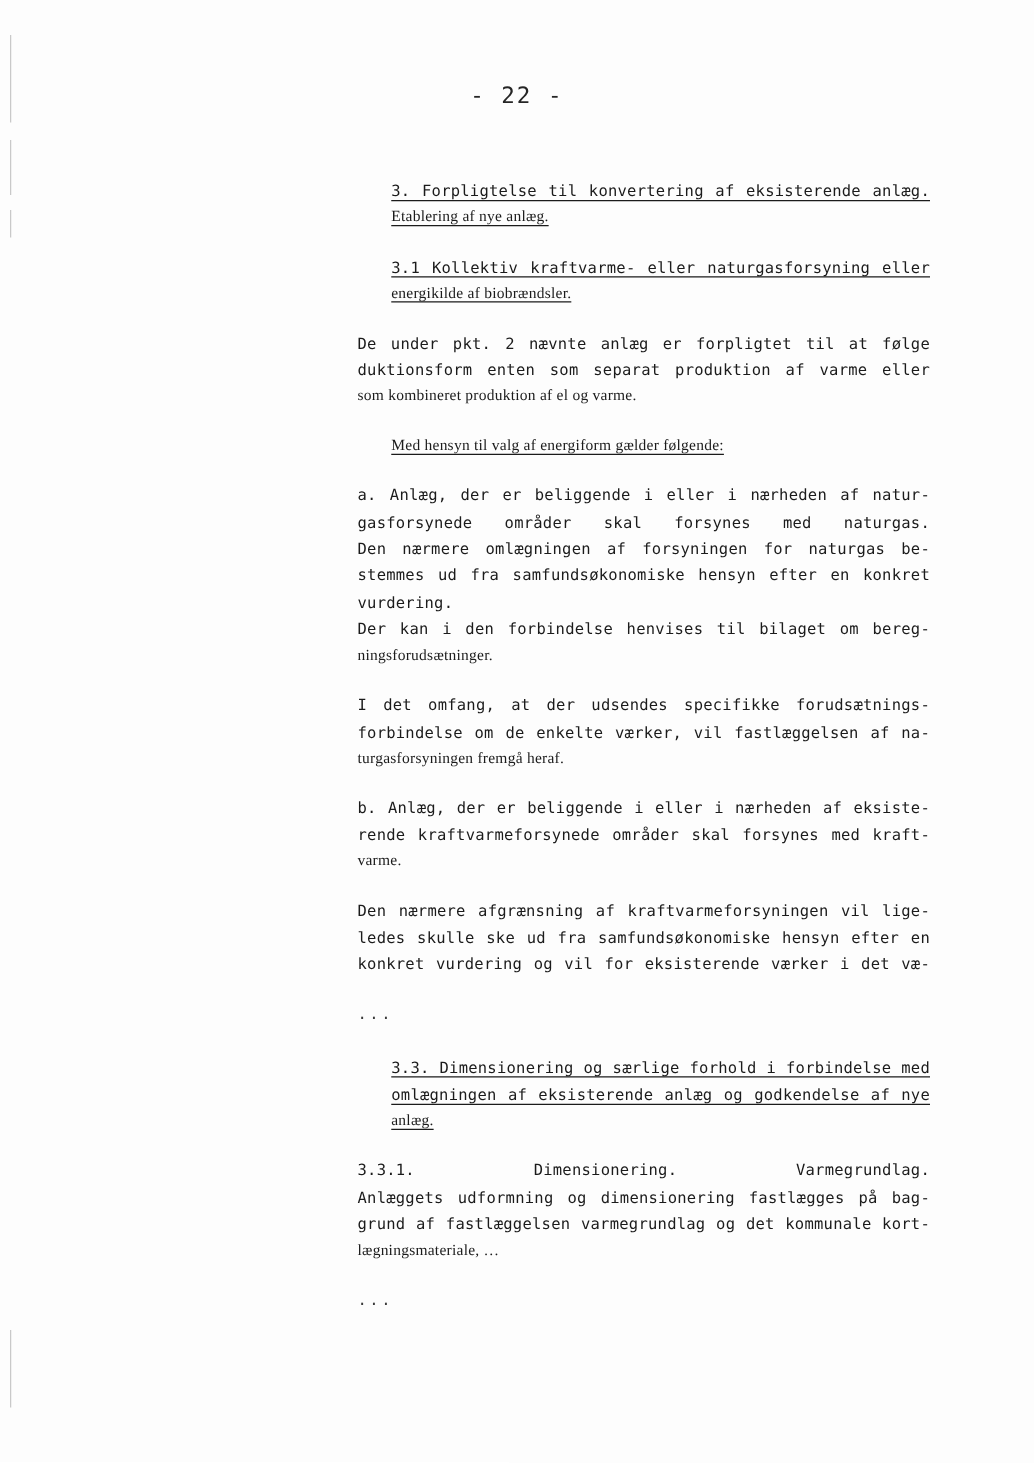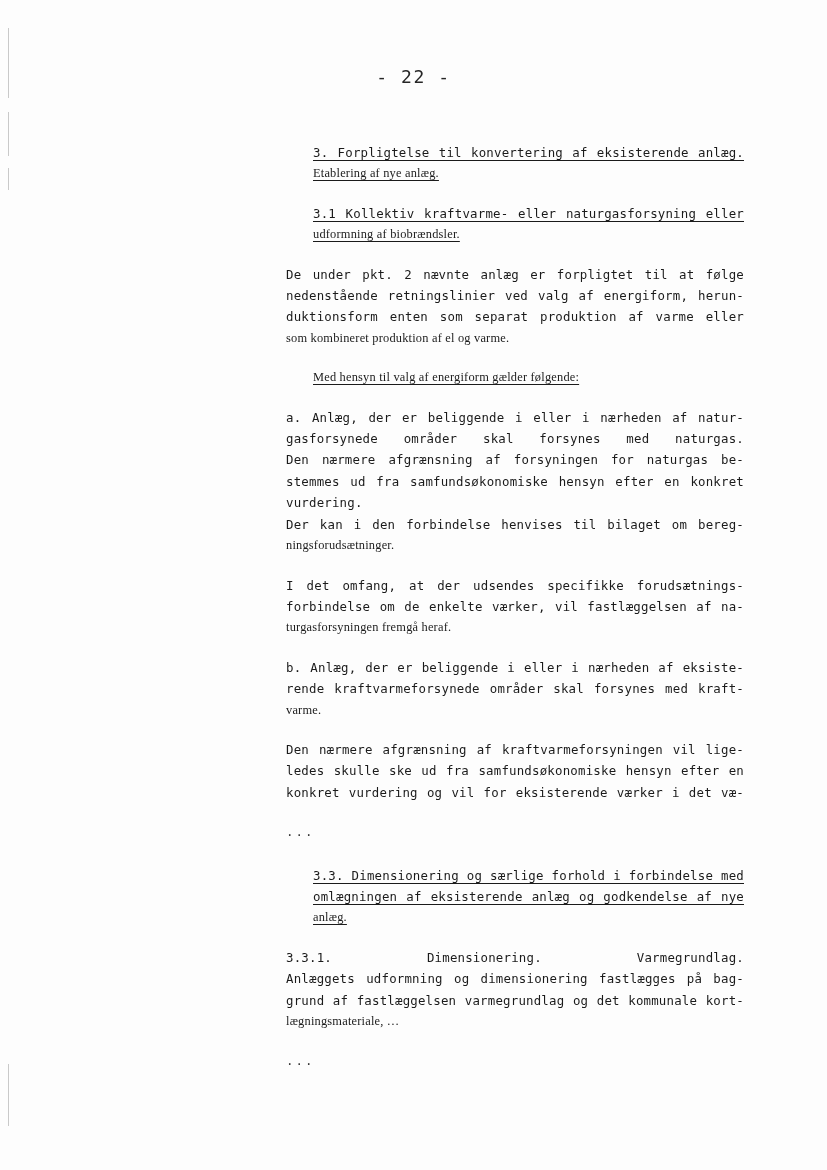--- a/index.html
+++ b/index.html
@@ -95,35 +95,34 @@
 
   <div class="page-number">- 22 -</div>
 
   <div class="content" id="content">
       <div class="para u">
         <span class="line">3. Forpligtelse til konvertering af eksisterende anlæg.</span>
         <span class="line last">Etablering af nye anlæg.</span>
       </div>
       <div class="para u">
         <span class="line">3.1 Kollektiv kraftvarme- eller naturgasforsyning eller</span>
-        <span class="line last">udformning af biobrændsler.</span>
+        <span class="line last">energikilde af biobrændsler.</span>
       </div>
       <div class="para">
         <span class="line">De under pkt. 2 nævnte anlæg er forpligtet til at følge</span>
-        <span class="line">nedenstående retningslinier ved valg af energiform, herun-</span>
         <span class="line">duktionsform enten som separat produktion af varme eller</span>
         <span class="line last">som kombineret produktion af el og varme.</span>
       </div>
       <div class="para u">
         <span class="line last">Med hensyn til valg af energiform gælder følgende:</span>
       </div>
       <div class="para">
         <span class="line">a. Anlæg, der er beliggende i eller i nærheden af natur-</span>
         <span class="line">gasforsynede områder skal forsynes med naturgas.</span>
-        <span class="line">Den nærmere afgrænsning af forsyningen for naturgas be-</span>
+        <span class="line">Den nærmere omlægningen af forsyningen for naturgas be-</span>
         <span class="line">stemmes ud fra samfundsøkonomiske hensyn efter en konkret</span>
         <span class="line">vurdering.</span>
         <span class="line">Der kan i den forbindelse henvises til bilaget om bereg-</span>
         <span class="line last">ningsforudsætninger.</span>
       </div>
       <div class="para">
         <span class="line">I det omfang, at der udsendes specifikke forudsætnings-</span>
         <span class="line">forbindelse om de enkelte værker, vil fastlæggelsen af na-</span>
         <span class="line last">turgasforsyningen fremgå heraf.</span>
       </div>

